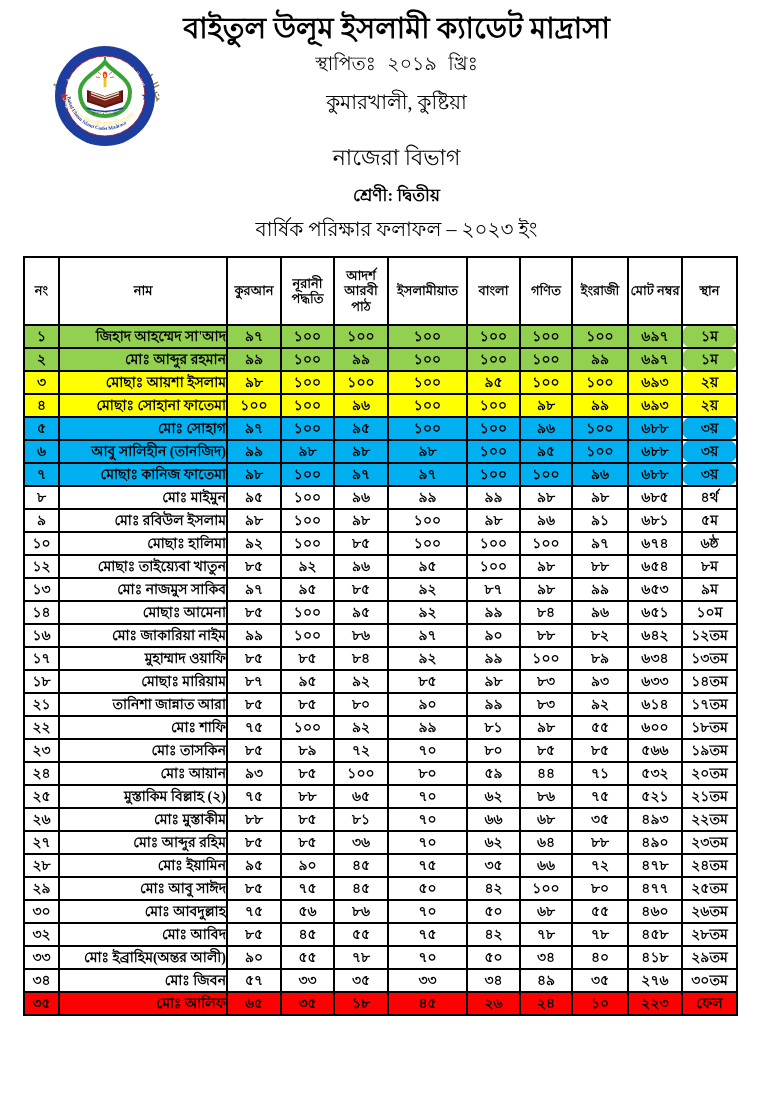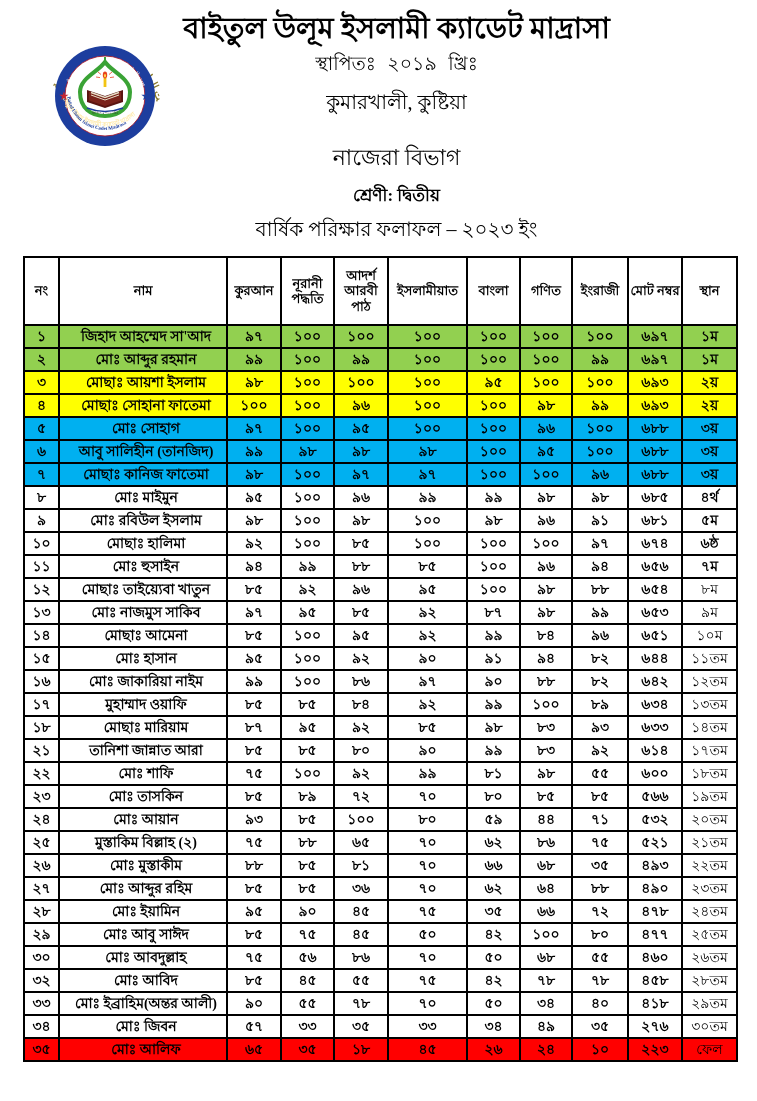--- a/index.html
+++ b/index.html
@@ -10,27 +10,27 @@
   .school-name{font-size:29px;font-weight:bold;line-height:1.25;}
   .established{font-size:19px;margin-top:3px;font-family:Liberation Mono, monospace;}
   .location{font-size:20px;margin-top:6px;}
   .department{font-size:22px;margin-top:20px;}
   .class-line{font-size:17px;font-weight:bold;margin-top:5px;}
   .result-line{font-size:20px;margin-top:4px;}
   table{border-collapse:collapse;table-layout:fixed;width:713px;margin:9px 0 0 23px;}
   th,td{border:2px solid #000;text-align:center;overflow:hidden;padding:0;}
   th{font-size:13px;font-weight:bold;line-height:1.2;height:64px;padding:1px;}
   td{height:21px;font-size:14px;font-weight:bold;white-space:nowrap;line-height:1;}
-  td.name-cell{text-align:center;padding-left:6px;font-size:14px;}
+  td.name-cell{text-align:right;padding-left:6px;font-size:14px;}
   tr.green td{background:#92D050;}
   tr.yellow td{background:#FFFF00;}
   tr.blue td{background:#00B0F0;}
   tr.red td{background:#FF0000;}
-  td.place-bold{font-weight:normal;}
-  td.place-normal{font-weight:bold;}
+  td.place-bold{font-weight:bold;}
+  td.place-normal{font-weight:bold;border-radius:10px;}
 </style>
 </head>
 <body>
 
 <div class="header">
   <div class="logo-wrap">
     <svg width="130" height="130" viewBox="0 0 130 130">
       <defs>
         <path id="arcOut" d="M 14,72 A 52,52 0 0 1 116,72" fill="none"></path>
         <path id="arcIn" d="M 22,70 A 44,44 0 0 1 108,70" fill="none"></path>
@@ -232,33 +232,20 @@
         <td>১০০</td>
         <td>৮৫</td>
         <td>১০০</td>
         <td>১০০</td>
         <td>১০০</td>
         <td>৯৭</td>
         <td>৬৭৪</td>
         <td class="place-normal">৬ষ্ঠ</td>
       </tr>
       <tr class="white">
-        <td>১১</td>
-        <td class="name-cell">মোঃ হুসাইন</td>
-        <td>৯৪</td>
-        <td>৯৯</td>
-        <td>৮৮</td>
-        <td>৮৫</td>
-        <td>১০০</td>
-        <td>৯৬</td>
-        <td>৯৪</td>
-        <td>৬৫৬</td>
-        <td class="place-normal">৭ম</td>
-      </tr>
-      <tr class="white">
         <td>১২</td>
         <td class="name-cell">মোছাঃ তাইয়্যেবা খাতুন</td>
         <td>৮৫</td>
         <td>৯২</td>
         <td>৯৬</td>
         <td>৯৫</td>
         <td>১০০</td>
         <td>৯৮</td>
         <td>৮৮</td>
         <td>৬৫৪</td>
@@ -282,33 +269,20 @@
         <td class="name-cell">মোছাঃ আমেনা</td>
         <td>৮৫</td>
         <td>১০০</td>
         <td>৯৫</td>
         <td>৯২</td>
         <td>৯৯</td>
         <td>৮৪</td>
         <td>৯৬</td>
         <td>৬৫১</td>
         <td class="place-bold">১০ম</td>
-      </tr>
-      <tr class="white">
-        <td>১৫</td>
-        <td class="name-cell">মোঃ হাসান</td>
-        <td>৯৫</td>
-        <td>১০০</td>
-        <td>৯২</td>
-        <td>৯০</td>
-        <td>৯১</td>
-        <td>৯৪</td>
-        <td>৮২</td>
-        <td>৬৪৪</td>
-        <td class="place-bold">১১তম</td>
       </tr>
       <tr class="white">
         <td>১৬</td>
         <td class="name-cell">মোঃ জাকারিয়া নাইম</td>
         <td>৯৯</td>
         <td>১০০</td>
         <td>৮৬</td>
         <td>৯৭</td>
         <td>৯০</td>
         <td>৮৮</td>

